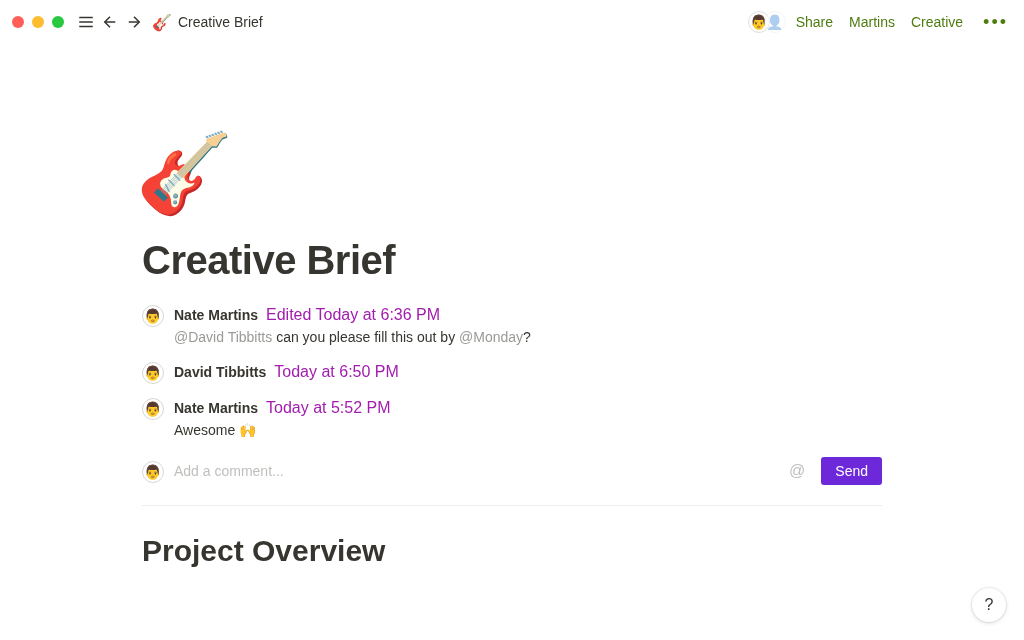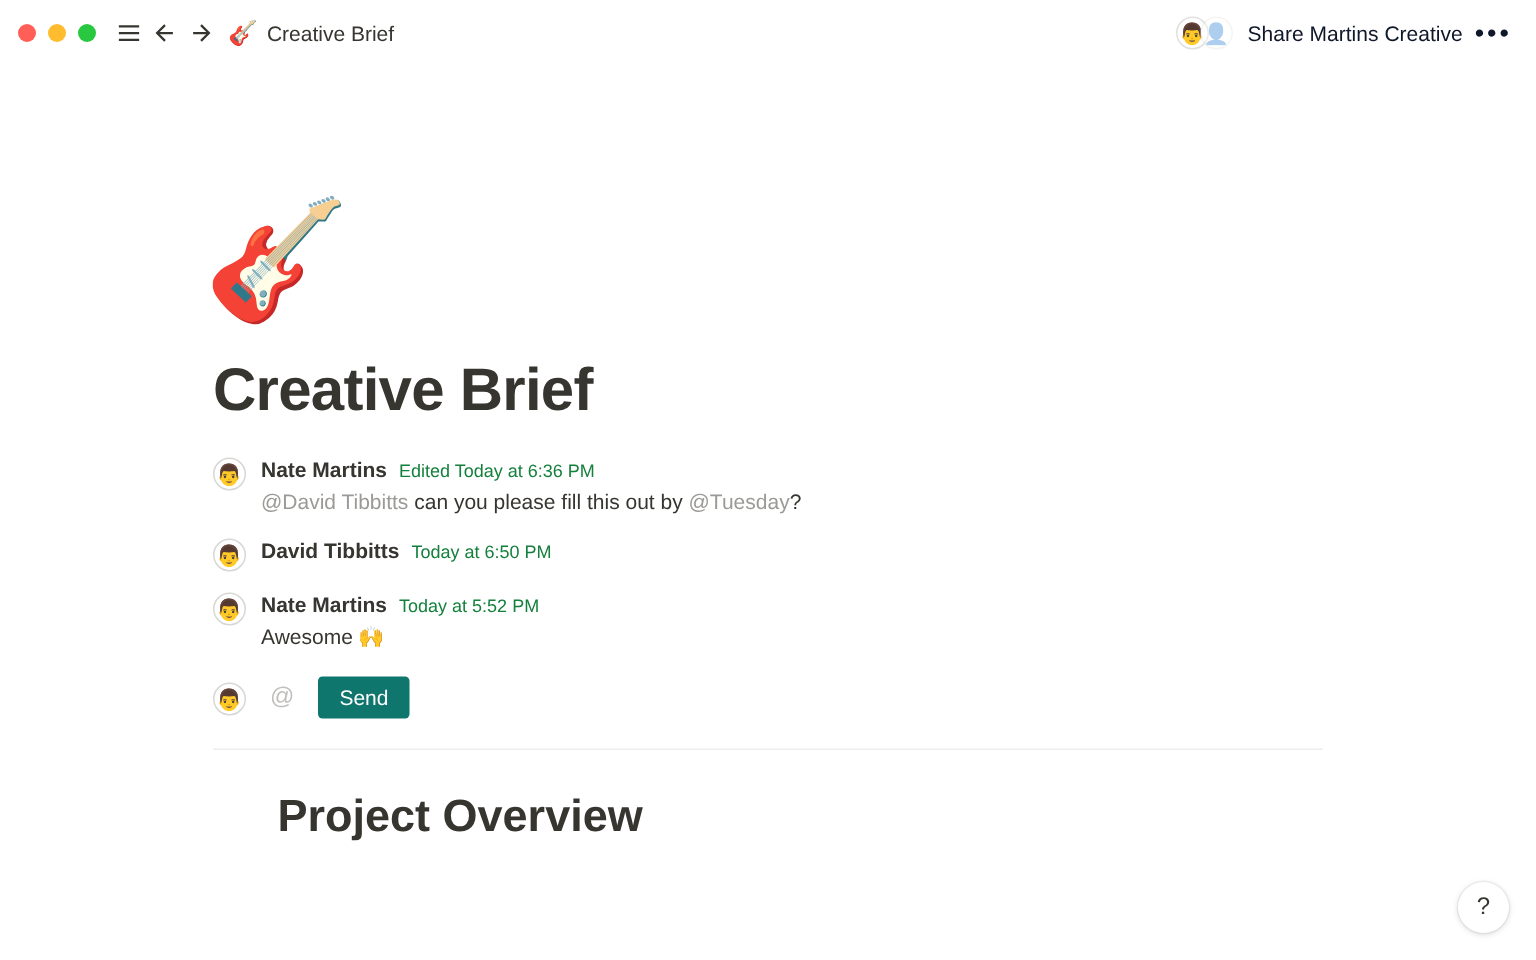--- a/index.html
+++ b/index.html
@@ -11,45 +11,45 @@
   .dot.yellow { background: #febc2e; }
   .dot.green { background: #28c840; }
   .icon-btn { width: 24px; height: 24px; display: flex; align-items: center; justify-content: center; color: #37352f; cursor: pointer; border-radius: 3px; }
   .icon-btn svg { stroke: currentColor; }
   .breadcrumb { display: flex; align-items: center; gap: 6px; margin-left: 6px; font-size: 14px; cursor: pointer; }
   .breadcrumb .emoji { font-size: 16px; }
   .spacer { flex: 1; }
   .presence { display: flex; align-items: center; margin-right: 10px; }
   .avatar-sm { width: 22px; height: 22px; border-radius: 50%; background: #fff; border: 1px solid #e0e0de; display: flex; align-items: center; justify-content: center; font-size: 14px; }
   .avatar-sm.ghost { opacity: 0.35; margin-left: -6px; }
-  .top-actions { display: flex; align-items: center; gap: 4px; font-size: 14px; color: #0f172a; }
+  .top-actions { display: flex; align-items: center; gap: 16px; font-size: 14px; color: #4d7c0f; }
   .top-actions span { cursor: pointer; }
   .more-dots { font-size: 18px; letter-spacing: 2px; cursor: pointer; padding: 0 4px;}
   
   .page { width: 740px; margin: 0 auto; padding-top: 90px; }
   .page-icon { font-size: 78px; line-height: 1; margin-bottom: 8px; display: inline-block; transform: translateX(-6px); }
   .page-title { font-size: 40px; font-weight: 700; margin-top: 18px; margin-bottom: 14px; letter-spacing: -0.5px; }
   
   .comments { border-bottom: 1px solid #ededec; padding-bottom: 6px; margin-bottom: 28px; }
   .comment { display: flex; gap: 10px; padding: 6px 0; align-items: flex-start; }
   .avatar { width: 22px; height: 22px; border-radius: 50%; background: #fff; border: 1px solid #d7d7d5; display: flex; align-items: center; justify-content: center; font-size: 14px; flex-shrink: 0; margin-top: 2px;}
   .comment-body { flex: 1; font-size: 14px; line-height: 1.5; }
   .comment-head { display: flex; align-items: center; gap: 8px; }
   .author { font-weight: 600; color: #37352f; }
-  .timestamp { color: #15803d; font-size: 12px; }
+  .timestamp { color: #a21caf; font-size: 16px; }
   .comment-text { color: #37352f; }
   .mention { color: #9b9a97; }
   
   .composer { display: flex; align-items: center; gap: 10px; padding: 10px 0 14px 0; }
   .composer-input { flex: 1; border: none; outline: none; font-size: 14px; color: #37352f; }
   .composer-input::placeholder { color: #c0bfbc; }
   .at-btn { color: #c0bfbc; font-size: 16px; cursor: pointer; padding: 0 6px; }
-  .send-btn { background: #0f766e; color: #fff; border: none; border-radius: 3px; padding: 6px 14px; font-size: 14px; font-weight: 500; cursor: pointer; }
+  .send-btn { background: #6d28d9; color: #fff; border: none; border-radius: 3px; padding: 6px 14px; font-size: 14px; font-weight: 500; cursor: pointer; }
   
-  .section-heading { font-size: 30px; font-weight: 700; margin-top: 14px; margin-left: 43px; }
+  .section-heading { font-size: 30px; font-weight: 700; margin-top: 14px; }
   
   .help-btn { position: fixed; right: 18px; bottom: 18px; width: 34px; height: 34px; border-radius: 50%; background: #fff; box-shadow: 0 1px 4px rgba(0,0,0,0.15), 0 0 0 1px rgba(0,0,0,0.05); display: flex; align-items: center; justify-content: center; font-size: 16px; color: #37352f; cursor: pointer; }
 </style>
 </head>
 <body>
 
 <div class="topbar">
   <div class="traffic">
     <div class="dot red"></div>
     <div class="dot yellow"></div>
@@ -97,21 +97,21 @@
 
   <div class="comments">
     <div id="comment-list">
         <div class="comment">
           <div class="avatar">👨</div>
           <div class="comment-body">
             <div class="comment-head">
               <span class="author">Nate Martins</span>
               <span class="timestamp">Edited Today at 6:36 PM</span>
             </div>
-            <div class="comment-text"><span class="mention">@David Tibbitts</span><span> can you please fill this out by </span><span class="mention">@Tuesday</span><span>?</span></div>
+            <div class="comment-text"><span class="mention">@David Tibbitts</span><span> can you please fill this out by </span><span class="mention">@Monday</span><span>?</span></div>
           </div>
         </div>
         <div class="comment">
           <div class="avatar">👨</div>
           <div class="comment-body">
             <div class="comment-head">
               <span class="author">David Tibbitts</span>
               <span class="timestamp">Today at 6:50 PM</span>
             </div>
           </div>
@@ -122,20 +122,21 @@
             <div class="comment-head">
               <span class="author">Nate Martins</span>
               <span class="timestamp">Today at 5:52 PM</span>
             </div>
             <div class="comment-text"><span>Awesome 🙌</span></div>
           </div>
         </div>
       </div>
     <div class="composer">
       <div class="avatar">👨</div>
+      <input class="composer-input" placeholder="Add a comment..." style="">
       <span class="at-btn">@</span>
       <button class="send-btn">Send</button>
     </div>
   </div>
 
   <h2 class="section-heading">Project Overview</h2>
 </div>
 
 <div class="help-btn">?</div>
 

